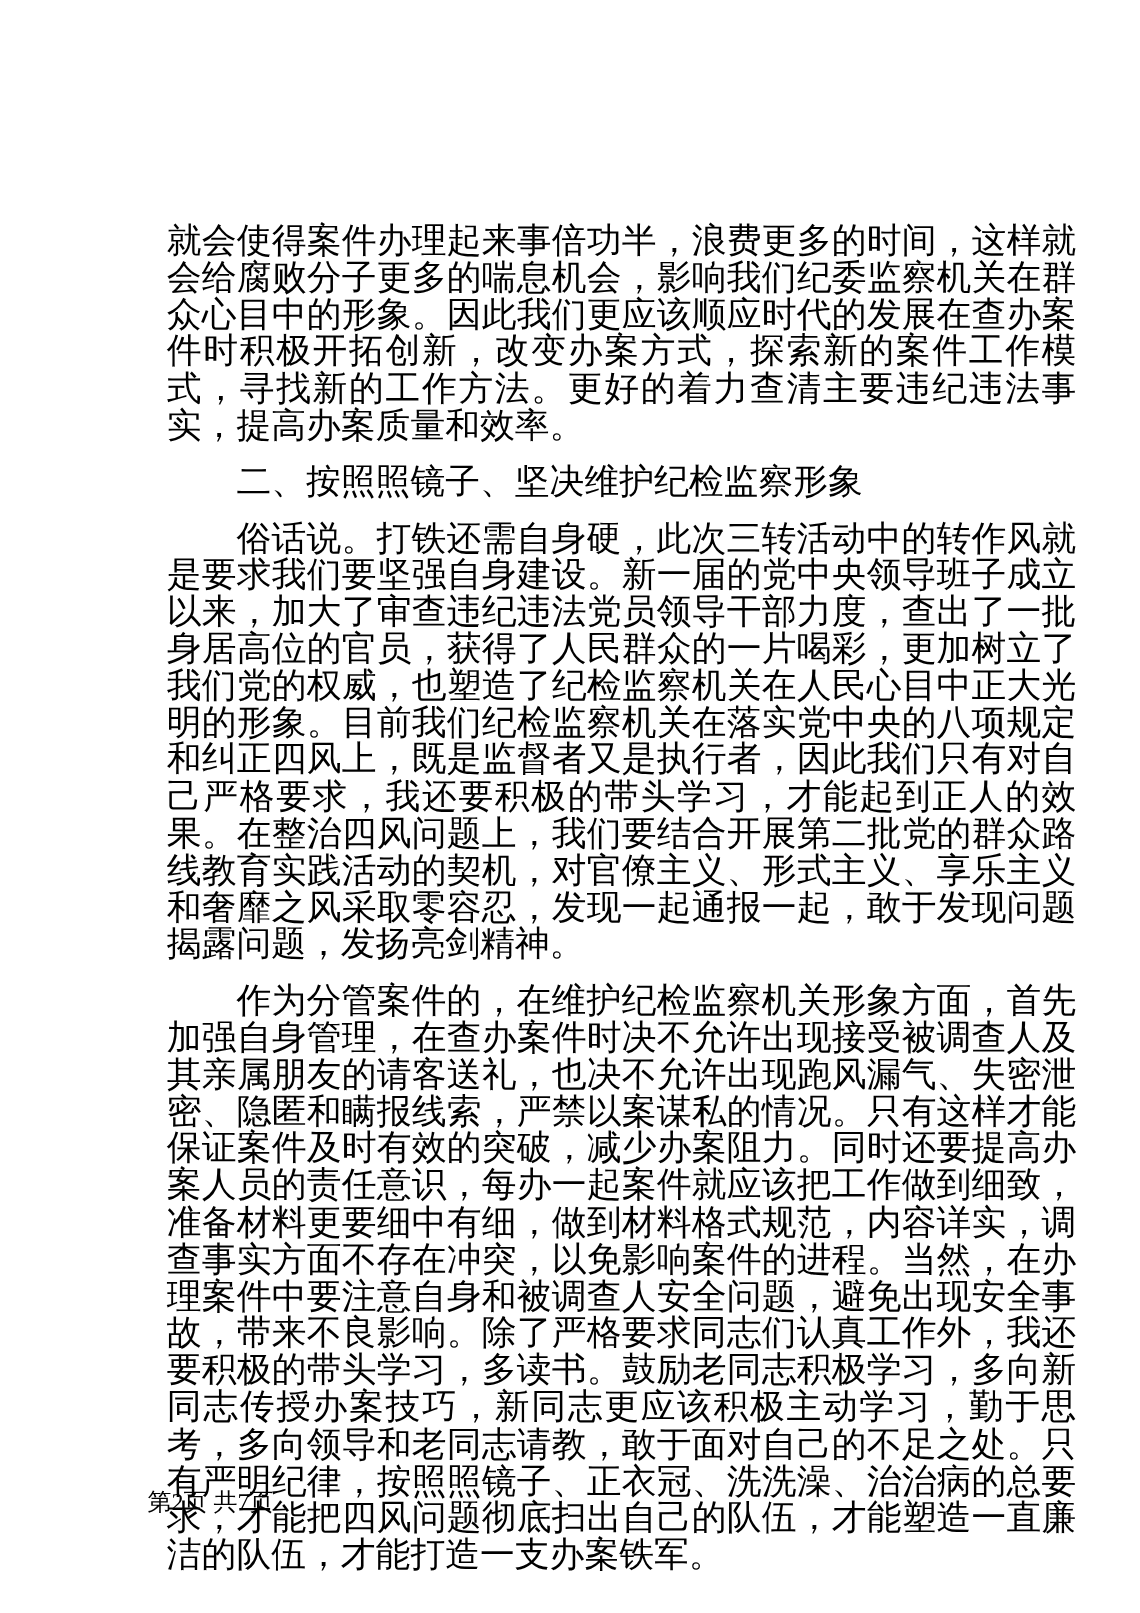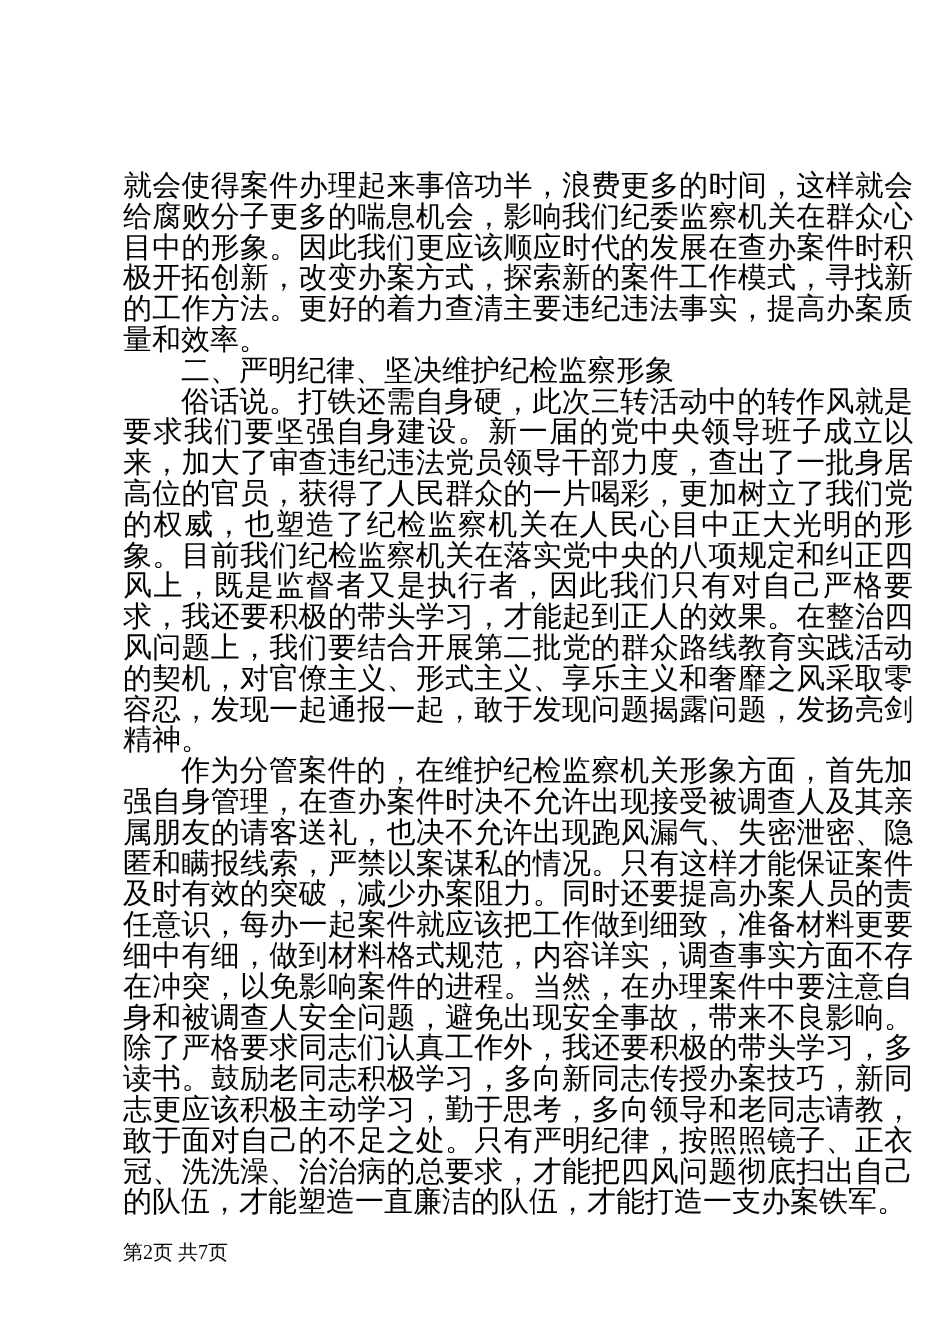--- a/index.html
+++ b/index.html
@@ -16,21 +16,21 @@
     font-family: "Liberation Serif", "DejaVu Serif", serif;
     color: #000000;
   }
   .content {
     position: absolute;
     left: 123px;
     top: 170px;
     width: 790px;
   }
   .content p.para {
-    margin: 0;
+    margin: 16px;
     padding: 0;
     font-size: 29px;
     line-height: 30.8px;
     font-weight: normal;
     color: #000000;
     text-align: justify;
     text-justify: inter-character;
     word-break: break-all;
     overflow-wrap: break-word;
   }
@@ -47,20 +47,20 @@
     line-height: 24px;
     color: #000000;
   }
 </style>
 </head>
 <body>
 
 <div class="page">
   <div class="content">
       <p class="para">就会使得案件办理起来事倍功半，浪费更多的时间，这样就会给腐败分子更多的喘息机会，影响我们纪委监察机关在群众心目中的形象。因此我们更应该顺应时代的发展在查办案件时积极开拓创新，改变办案方式，探索新的案件工作模式，寻找新的工作方法。更好的着力查清主要违纪违法事实，提高办案质量和效率。</p>
-      <p class="para indent">二、严明纪律、坚决维护纪检监察形象</p>
+      <p class="para indent">二、按照照镜子、坚决维护纪检监察形象</p>
       <p class="para indent">俗话说。打铁还需自身硬，此次三转活动中的转作风就是要求我们要坚强自身建设。新一届的党中央领导班子成立以来，加大了审查违纪违法党员领导干部力度，查出了一批身居高位的官员，获得了人民群众的一片喝彩，更加树立了我们党的权威，也塑造了纪检监察机关在人民心目中正大光明的形象。目前我们纪检监察机关在落实党中央的八项规定和纠正四风上，既是监督者又是执行者，因此我们只有对自己严格要求，我还要积极的带头学习，才能起到正人的效果。在整治四风问题上，我们要结合开展第二批党的群众路线教育实践活动的契机，对官僚主义、形式主义、享乐主义和奢靡之风采取零容忍，发现一起通报一起，敢于发现问题揭露问题，发扬亮剑精神。</p>
       <p class="para indent">作为分管案件的，在维护纪检监察机关形象方面，首先加强自身管理，在查办案件时决不允许出现接受被调查人及其亲属朋友的请客送礼，也决不允许出现跑风漏气、失密泄密、隐匿和瞒报线索，严禁以案谋私的情况。只有这样才能保证案件及时有效的突破，减少办案阻力。同时还要提高办案人员的责任意识，每办一起案件就应该把工作做到细致，准备材料更要细中有细，做到材料格式规范，内容详实，调查事实方面不存在冲突，以免影响案件的进程。当然，在办理案件中要注意自身和被调查人安全问题，避免出现安全事故，带来不良影响。除了严格要求同志们认真工作外，我还要积极的带头学习，多读书。鼓励老同志积极学习，多向新同志传授办案技巧，新同志更应该积极主动学习，勤于思考，多向领导和老同志请教，敢于面对自己的不足之处。只有严明纪律，按照照镜子、正衣冠、洗洗澡、治治病的总要求，才能把四风问题彻底扫出自己的队伍，才能塑造一直廉洁的队伍，才能打造一支办案铁军。</p>
     </div>
   <div class="footer">
     <span>第2页 共7页</span>
   </div>
 </div>
 
 </body></html>

